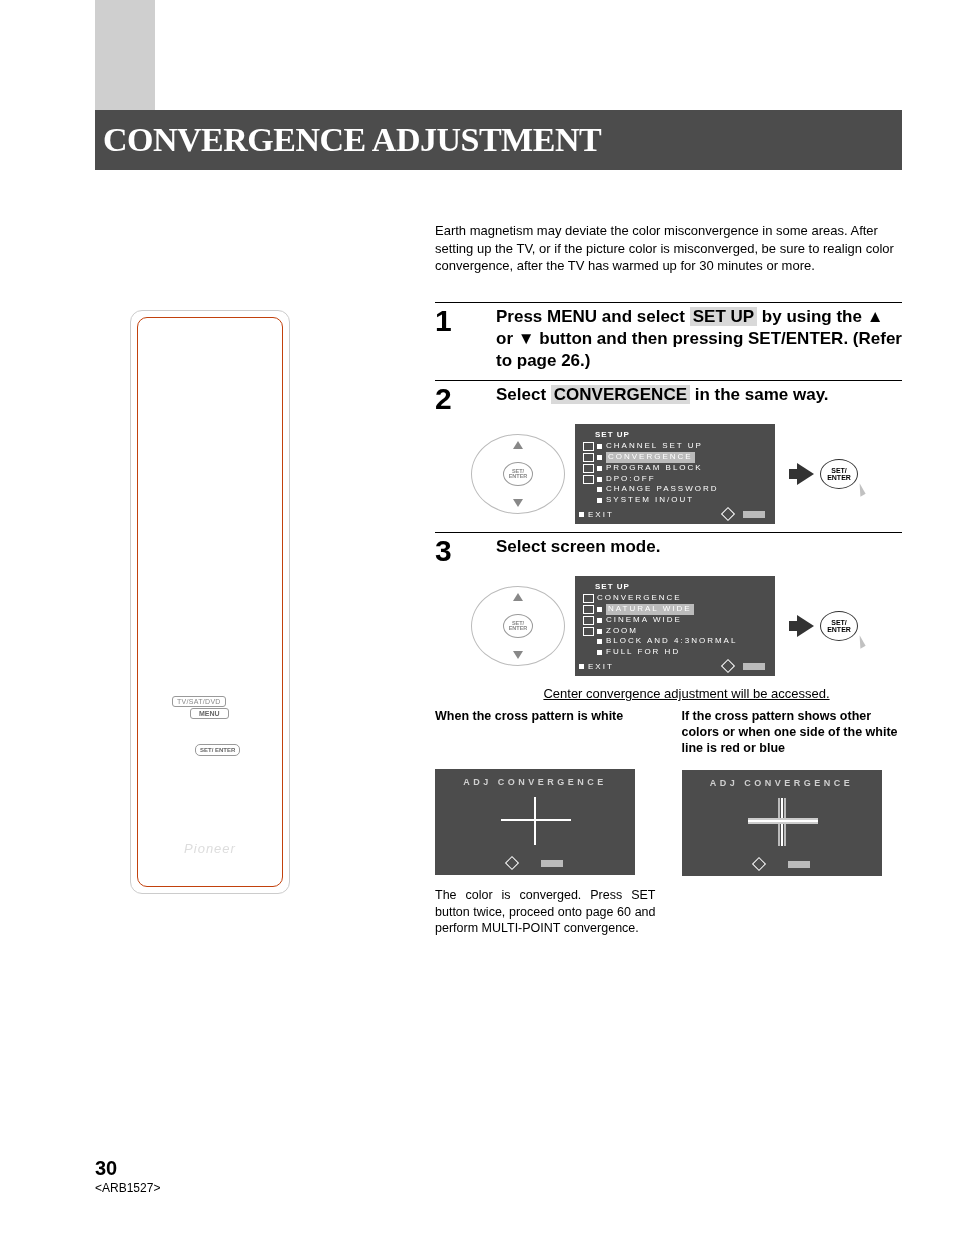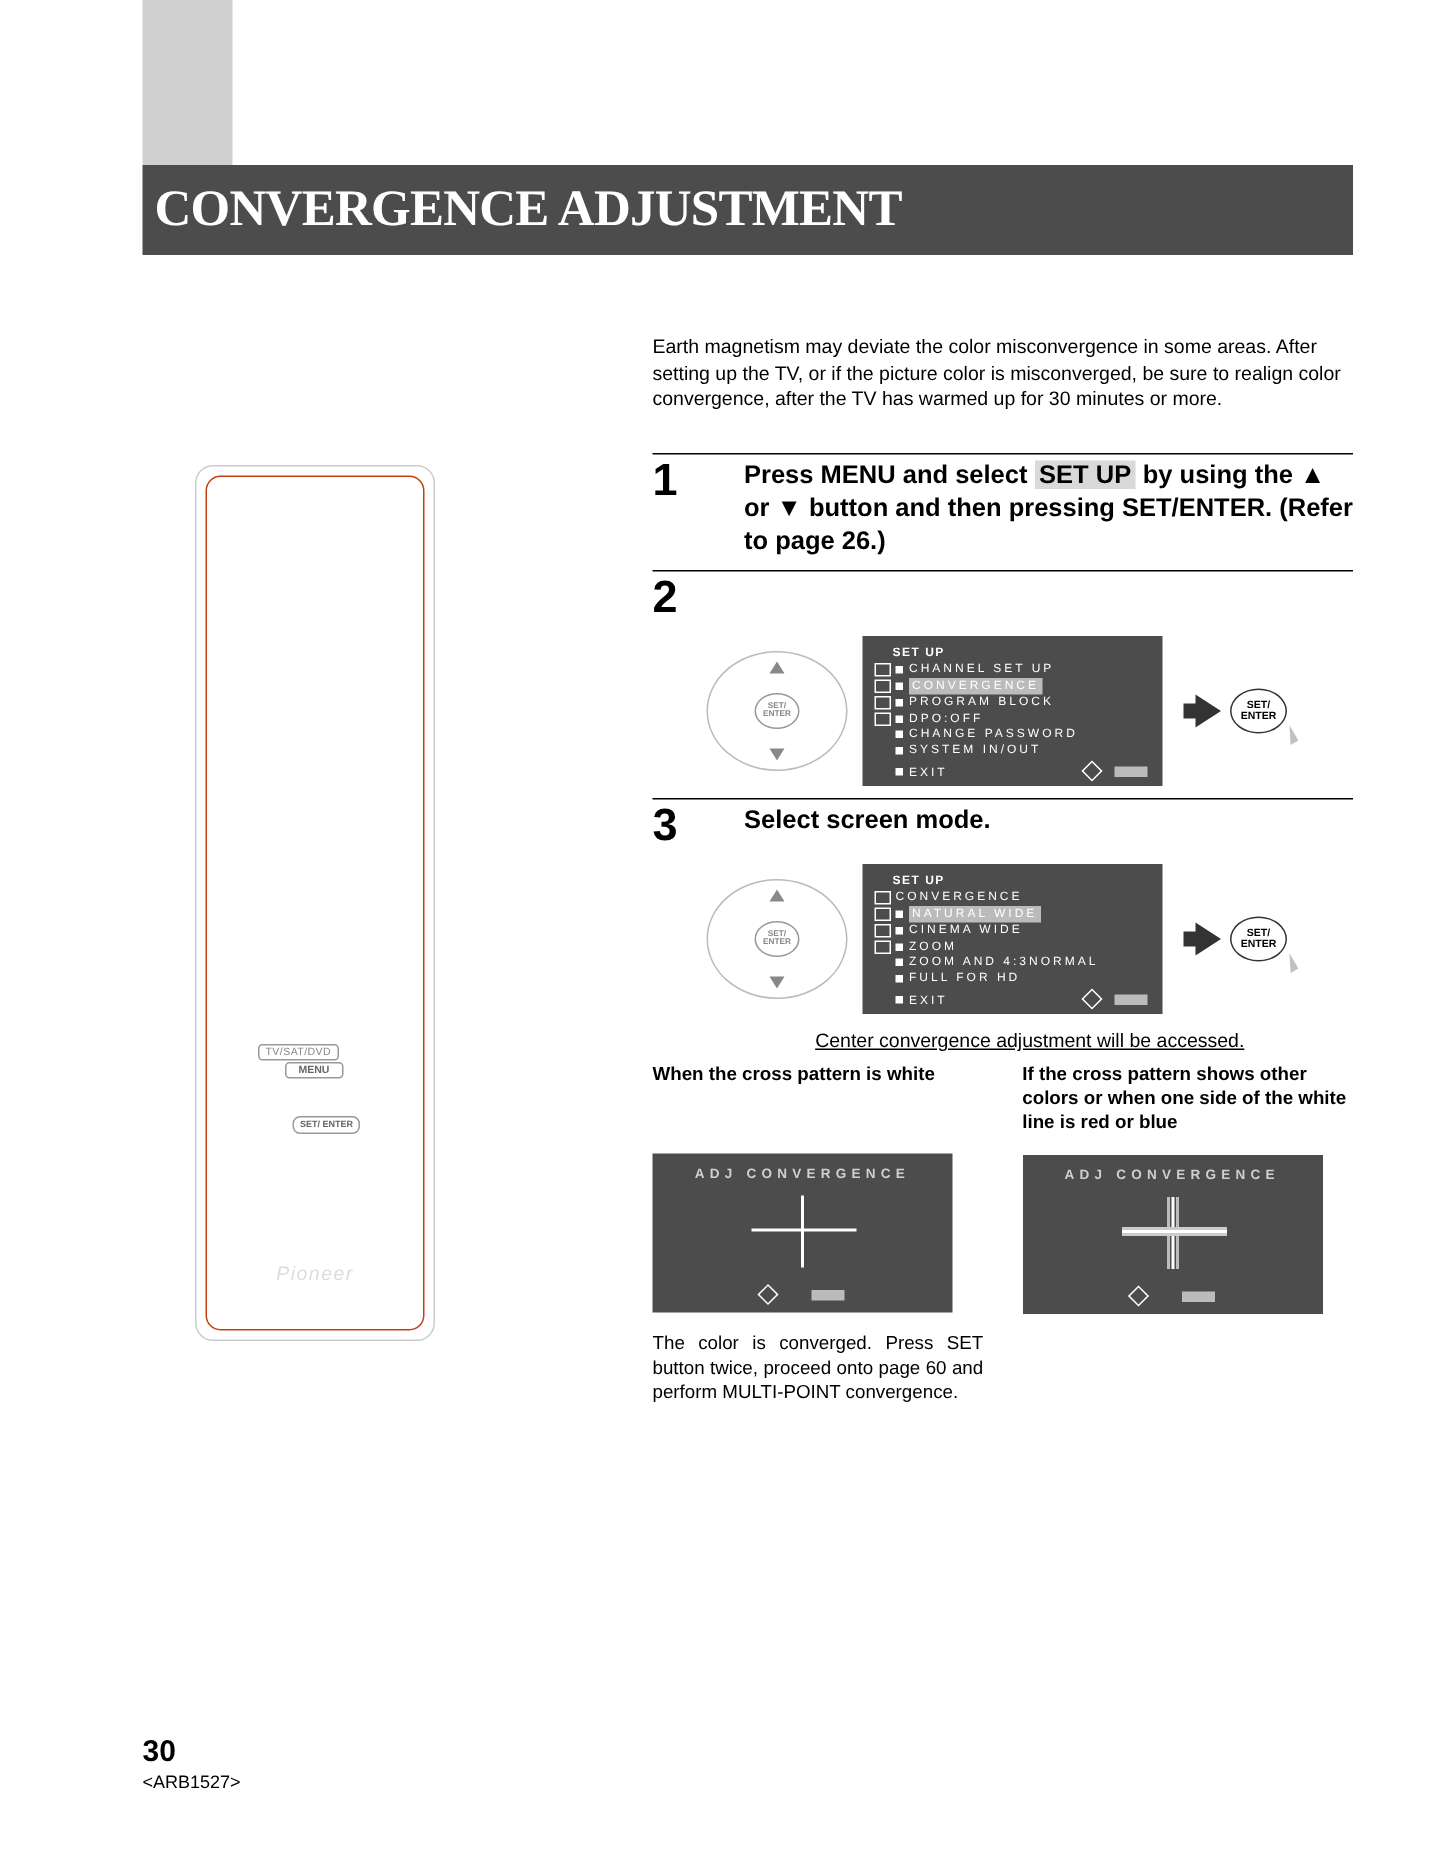--- a/index.html
+++ b/index.html
@@ -27,21 +27,21 @@
   .dpad-ellipse { width:92px; height:78px; border:1px solid #bbb; border-radius:50%; position:absolute; top:2px; left:0; }
   .dpad-center { position:absolute; left:32px; top:30px; width:28px; height:22px; border:1px solid #999; border-radius:50%; font-size:5.5px; font-weight:bold; color:#888; display:flex; align-items:center; justify-content:center; text-align:center; line-height:1; }
   .dpad .tri { position:absolute; width:0; height:0; }
   .tri-up { left:42px; top:9px; border-left:5px solid transparent; border-right:5px solid transparent; border-bottom:8px solid #888; }
   .tri-down { left:42px; bottom:9px; border-left:5px solid transparent; border-right:5px solid transparent; border-top:8px solid #888; }
   .osd { width:200px; height:100px; background:#4c4c4c; color:#fff; font-family:Helvetica, Arial, sans-serif; font-size:8px; letter-spacing:2px; padding:6px 8px 4px; box-sizing:border-box; position:relative; flex-shrink:0; }
   .osd-title { font-weight:bold; font-size:8px; letter-spacing:1px; margin-bottom:2px; padding-left:12px; }
   .osd-line { display:flex; align-items:center; gap:4px; line-height:1.35; }
   .osd-sq { width:5px; height:5px; background:#fff; flex-shrink:0; }
   .osd-highlight { background:#bbb; color:#fff; padding:0 2px; }
-  .osd-exit { position:absolute; bottom:5px; left:22px; display:flex; align-items:center; gap:4px; }
+  .osd-exit { position:absolute; bottom:5px; left:4px; display:flex; align-items:center; gap:4px; }
   .osd-icons { position:absolute; bottom:5px; right:10px; display:flex; align-items:center; gap:10px; }
   .osd-diamond { width:8px; height:8px; transform:rotate(45deg); border:1px solid #fff; }
   .osd-rect { width:22px; height:7px; background:#bbb; }
   .icon-col { position:absolute; left:8px; top:18px; display:flex; flex-direction:column; gap:2px; }
   .mini-icon { width:9px; height:7px; border:1px solid #fff; }
 
   .arrow-press { display:flex; align-items:center; gap:6px; flex-shrink:0; margin-left:10px; }
   .big-arrow { width:0; height:0; border-top:11px solid transparent; border-bottom:11px solid transparent; border-left:17px solid #333; position:relative; }
   .big-arrow::before { content:''; position:absolute; left:-25px; top:-5px; width:9px; height:10px; background:#333; }
   .press-btn { width:36px; height:28px; border:1.5px solid #333; border-radius:50%; font-size:7px; font-weight:bold; display:flex; align-items:center; justify-content:center; text-align:center; line-height:1; position:relative; }
@@ -96,20 +96,23 @@
         <div class="step-num">1</div>
         <div class="step-head">
           <span>Press MENU and select </span><span class="boxed">SET UP</span><span> by using the </span><span>▲</span><span> or </span><span>▼</span><span> button and then pressing SET/ENTER. (Refer to page 26.)</span>
         </div>
       </div>
     </div>
 
     <div class="step">
       <div class="step-row">
         <div class="step-num">2</div>
+        <div class="step-head">
+          <span>Select </span><span class="boxed">CONVERGENCE</span><span> in the same way.</span>
+        </div>
       </div>
       <div class="diag-row">
         <div class="dpad">
           <div class="dpad-ellipse"></div>
           <div class="tri tri-up"></div>
           <div class="tri tri-down"></div>
           <div class="dpad-center">SET/
 ENTER</div>
         </div>
         <div class="osd">
@@ -198,21 +201,21 @@
             <div class="osd-line">
                 <span class="osd-sq"></span>
                 <span>CINEMA WIDE</span>
               </div>
             <div class="osd-line">
                 <span class="osd-sq"></span>
                 <span>ZOOM</span>
               </div>
             <div class="osd-line">
                 <span class="osd-sq"></span>
-                <span>ZOOM AND 4:3NORMAL</span>
+                <span>BLOCK AND 4:3NORMAL</span>
               </div>
             <div class="osd-line">
                 <span class="osd-sq"></span>
                 <span>FULL FOR HD</span>
               </div>
           </div>
           <div class="osd-exit">
               <span class="osd-sq"></span>
               <span>EXIT</span>
             </div>

